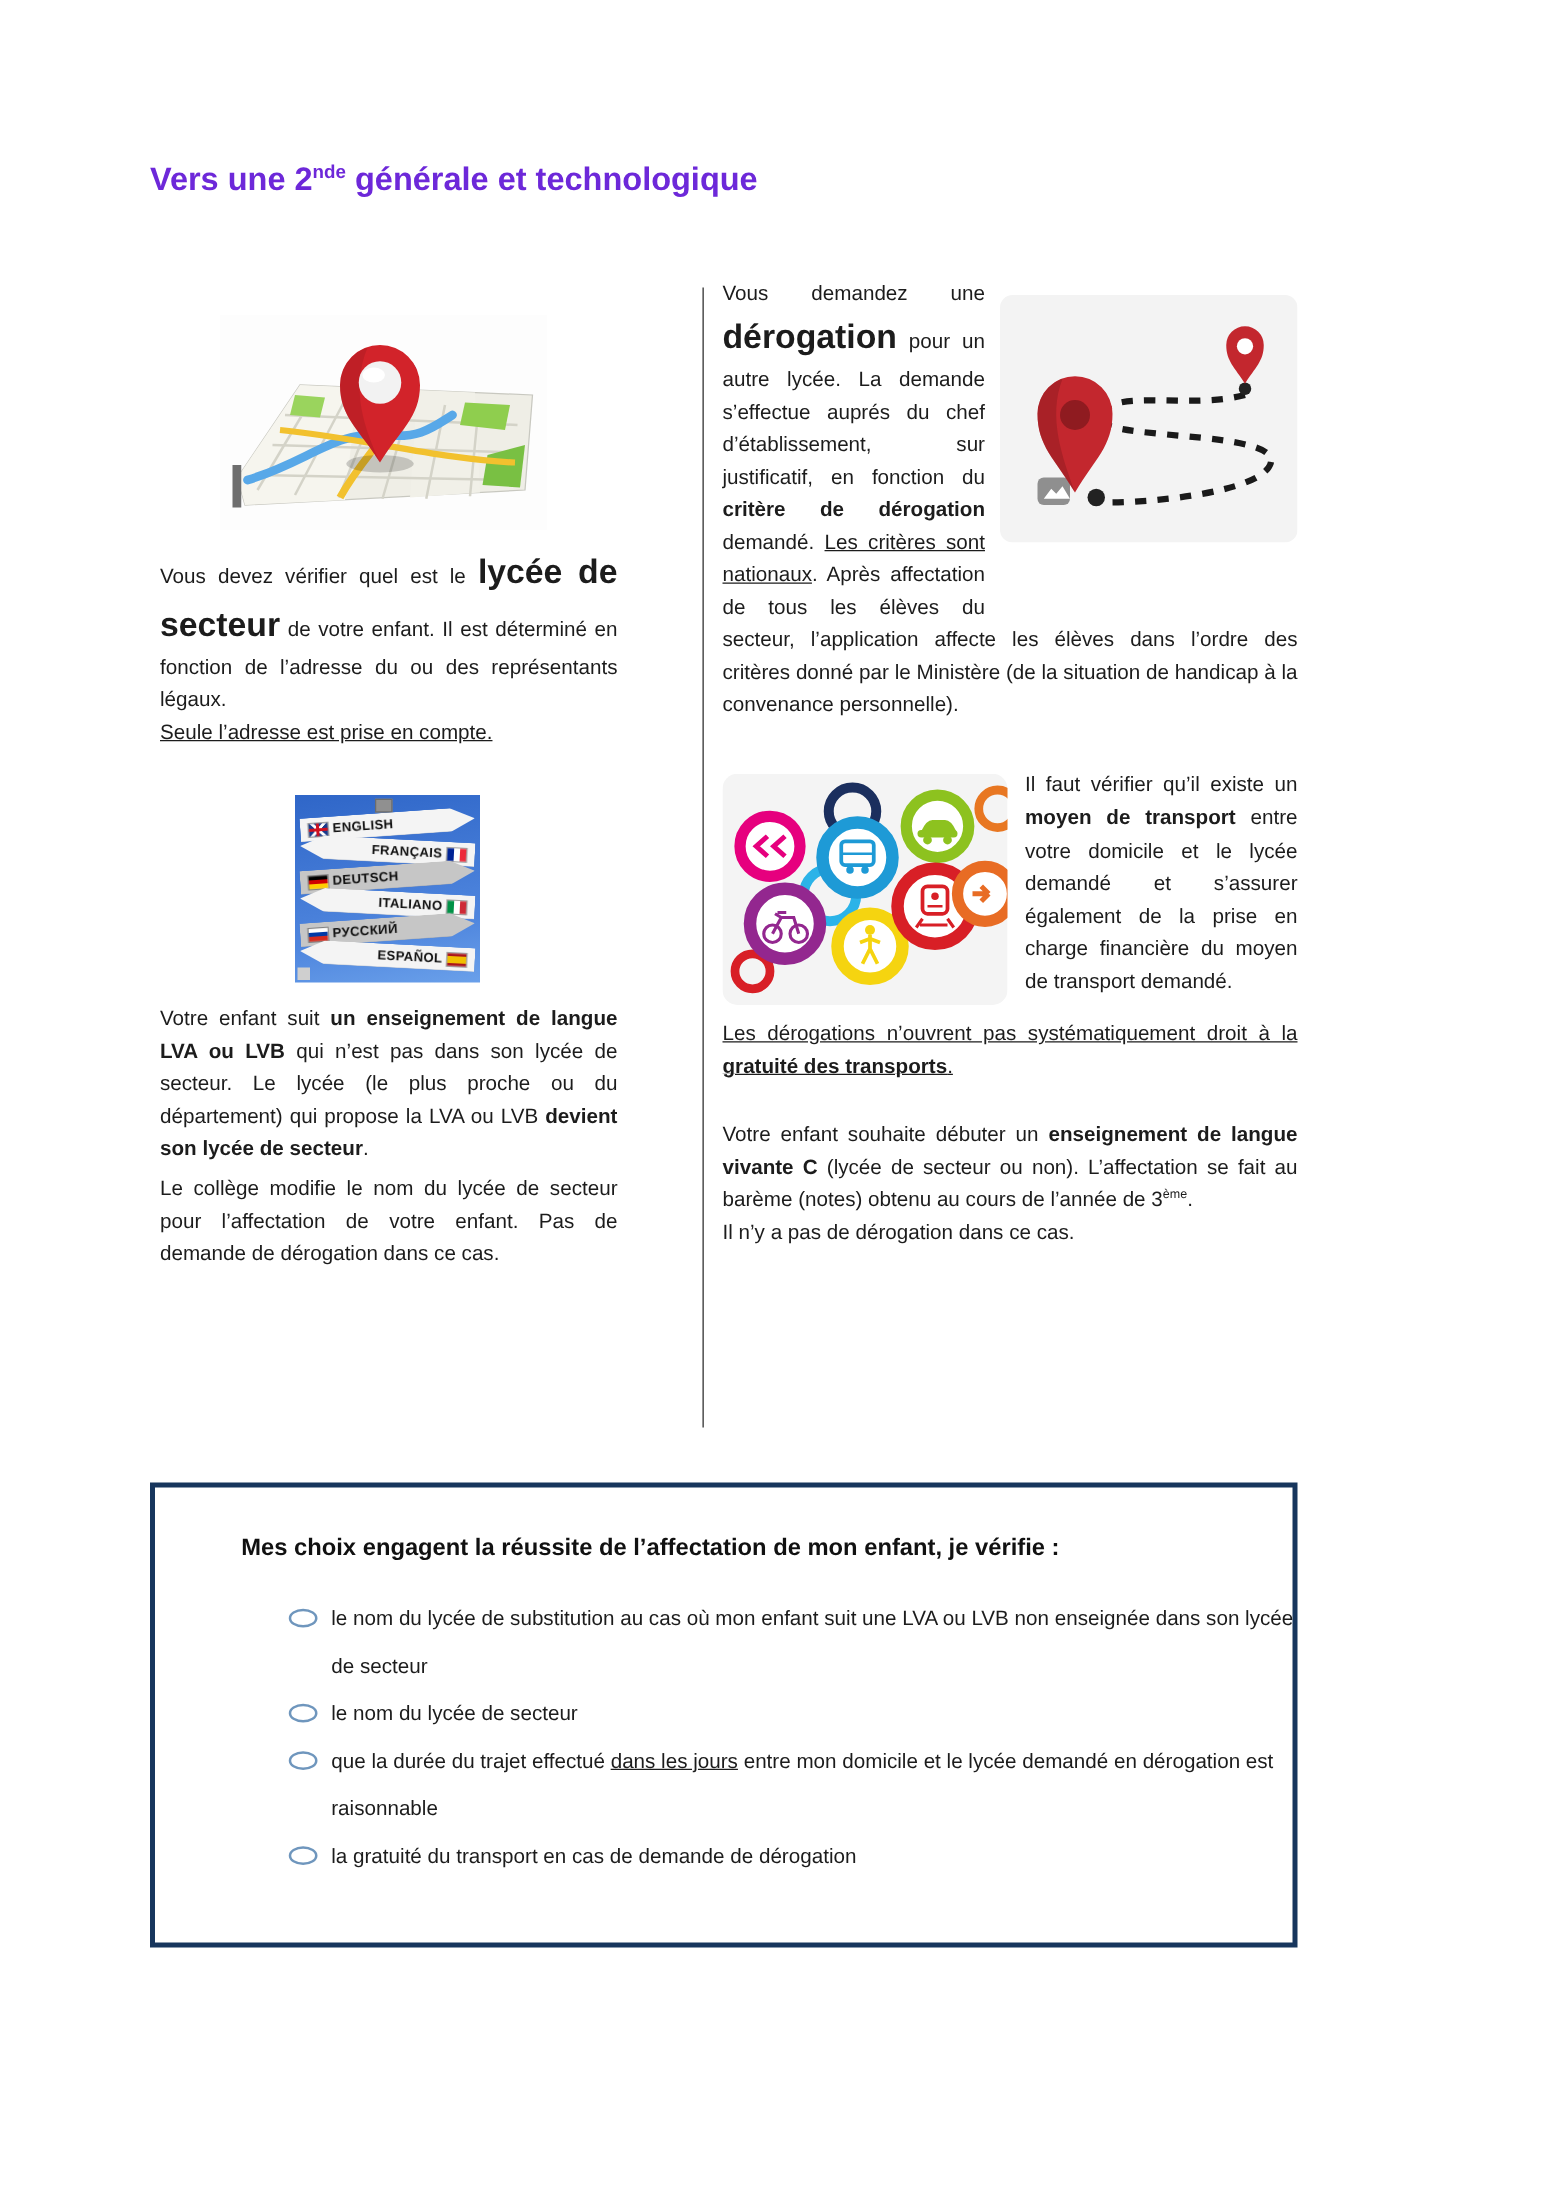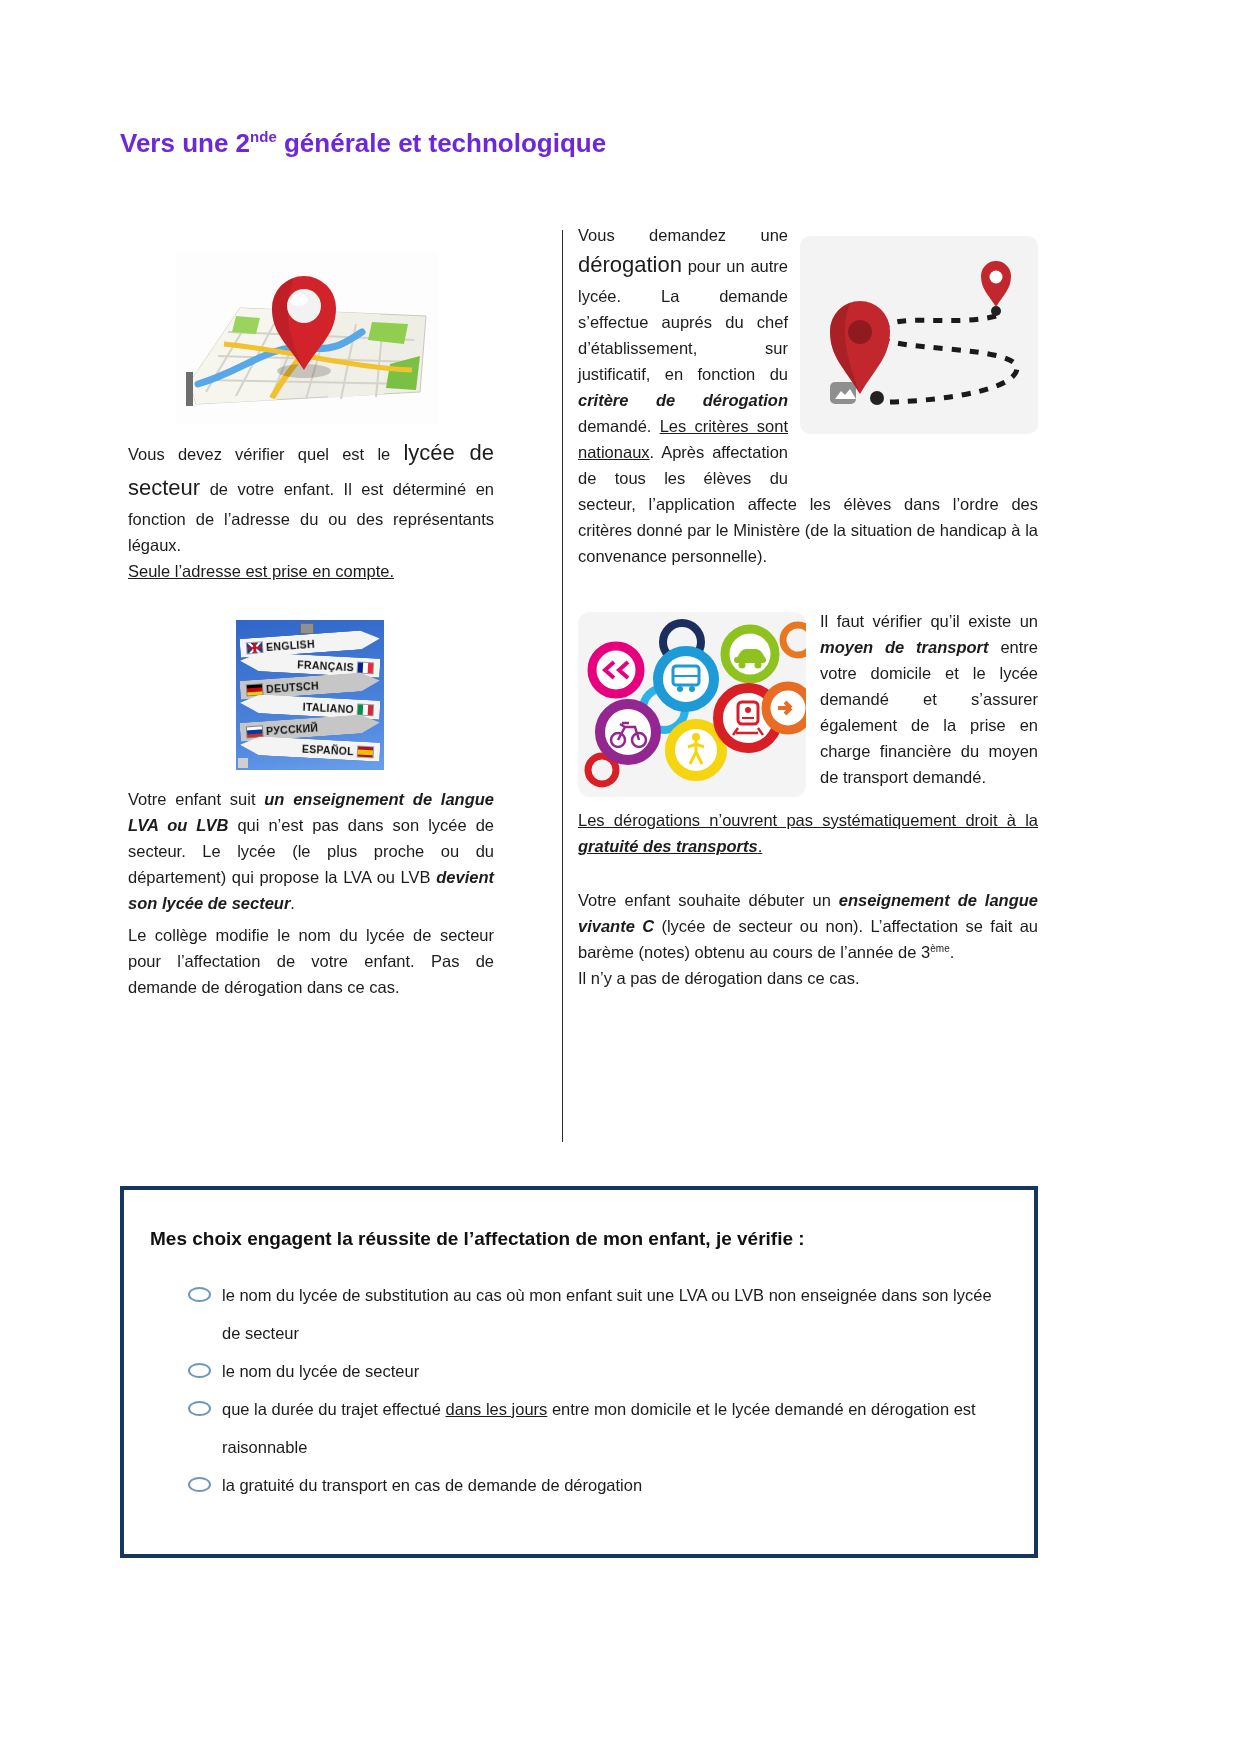--- a/index.html
+++ b/index.html
@@ -9,22 +9,22 @@
   
   .doc-title { position:absolute; left:120px; top:128px; font-size:26px; font-weight:bold; color:#6d28d9; }
   .doc-title sup { font-size:15px; }
 
   
   .col-left  { position:absolute; left:128px; top:252px; width:366px; }
   .col-right { position:absolute; left:578px; top:222px; width:460px; }
   .divider   { position:absolute; left:562px; top:230px; width:1px; height:912px; background:#2a2a2a; }
 
   p.body { font-size:16.5px; line-height:1.58; text-align:justify; }
-  .big-bold { font-size:22px; font-weight:normal; }
-  .bold { font-weight:bold;font-style:italic; }
+  .big-bold { font-size:27px; font-weight:bold; }
+  .bold { font-weight:bold; }
   .uline { text-decoration:underline; }
   sup.small { font-size:10px; }
 
   
   figure.map { width:262px; height:172px; margin:0 0 12px 48px; }
   figure.signpost { position:relative; width:148px; height:150px; margin:36px 0 16px 108px;
                     background:linear-gradient(170deg,#2f66c8 0%,#4f86de 70%,#6aa0ea 100%);
                     padding-top:12px; overflow:hidden; }
   .pole { position:absolute; top:3px; left:64px; width:14px; height:11px; background:#909090; border:1px solid #6c6c6c; }
   .corner-chip { position:absolute; left:2px; bottom:2px; width:10px; height:10px; background:#cfcfcf; }
@@ -49,21 +49,21 @@
   figure.route { float:right; width:238px; height:198px; margin:14px 0 46px 12px; }
   figure.transport { float:left; width:228px; height:185px; margin:4px 14px 10px 0; }
 
   .block2 { margin-top:38px; }
   .uline-para { clear:both; }
   .block3 { margin-top:28px; }
   .left-para2 { margin-top:6px; }
 
   
   .check-box { position:absolute; left:120px; top:1186px; width:918px; height:372px;
-               border:4px solid #17365d; background:#fff; }
+               border:4px solid #17365d; background:#fff;padding-left:43px; }
   .check-heading { margin:38px 0 0 26px; font-size:19px; font-weight:bold; color:#111; }
   .check-list { list-style:none; margin:26px 0 0 64px; width:820px; }
   .check-list li { display:flex; gap:11px; font-size:16.5px; line-height:38px; }
   .bullet { width:23px; height:15px; border:2px solid #6f96bd; border-radius:50%;
             flex:0 0 auto; margin-top:11px; background:#fff; }
 </style>
 </head>
 <body>
 
 <div class="page">

